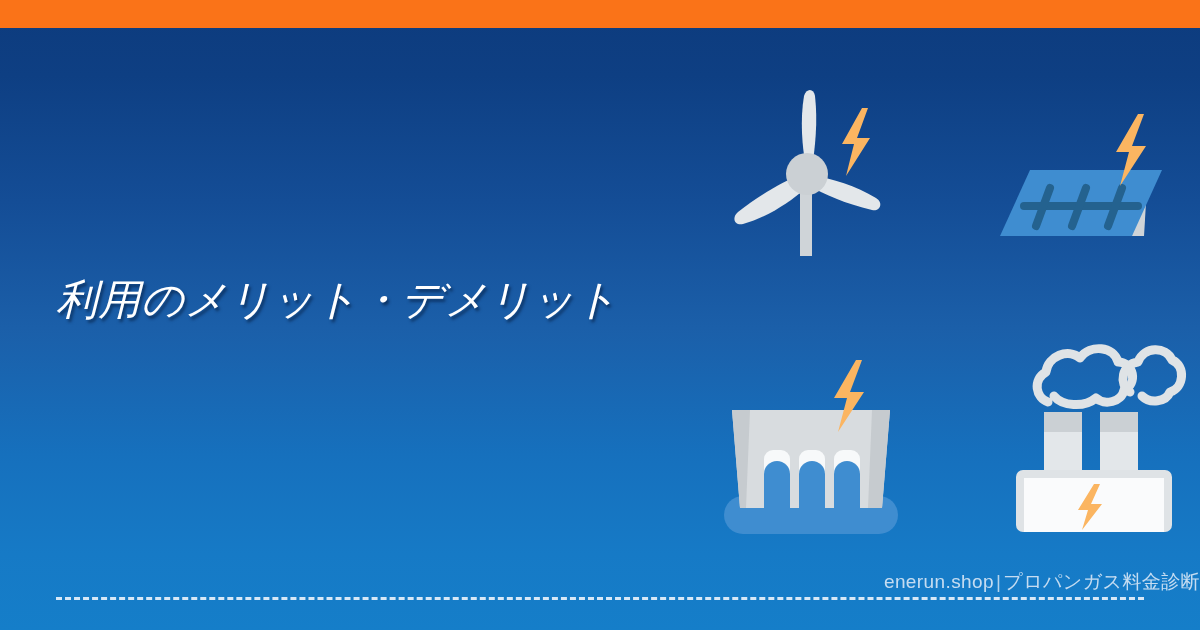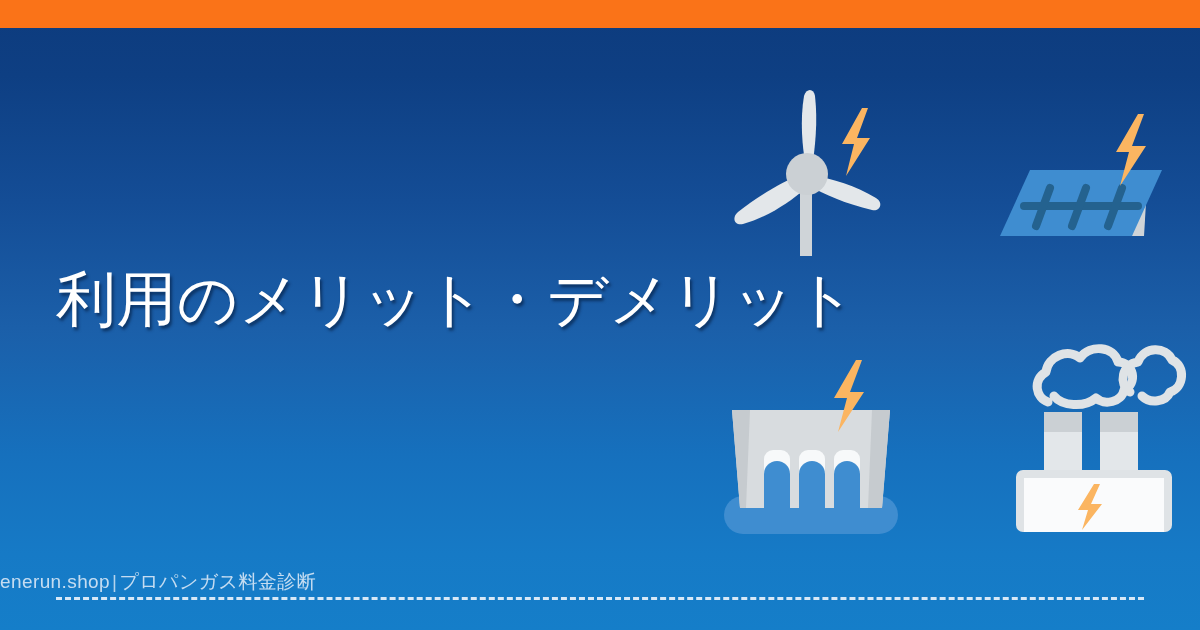--- a/index.html
+++ b/index.html
@@ -36,35 +36,36 @@
     background: #fa7318;
   }
 
   
   .headline {
     position: absolute;
     left: 56px;
     top: 268px;
     width: 700px;
     color: #ffffff;
-    font-size: 60px;
+    font-size: 42px;
     line-height: 64px;
     letter-spacing: 0.5px;
     font-weight: 400;
     text-shadow: 2px 3px 3px rgba(0, 20, 50, 0.55);
     white-space: nowrap;
+    font-style: italic;
   }
 
   
   .footer-wrap {
     position: absolute;
     left: 0;
     top: 568px;
     width: 1200px;
-    text-align: left;
+    text-align: right;
   }
   .footer-text {
     display: inline-block;
     color: #cfe2f4;
     font-size: 19px;
     line-height: 28px;
     letter-spacing: 0.4px;
     opacity: 0.95;
   }
   .footer-sep {

